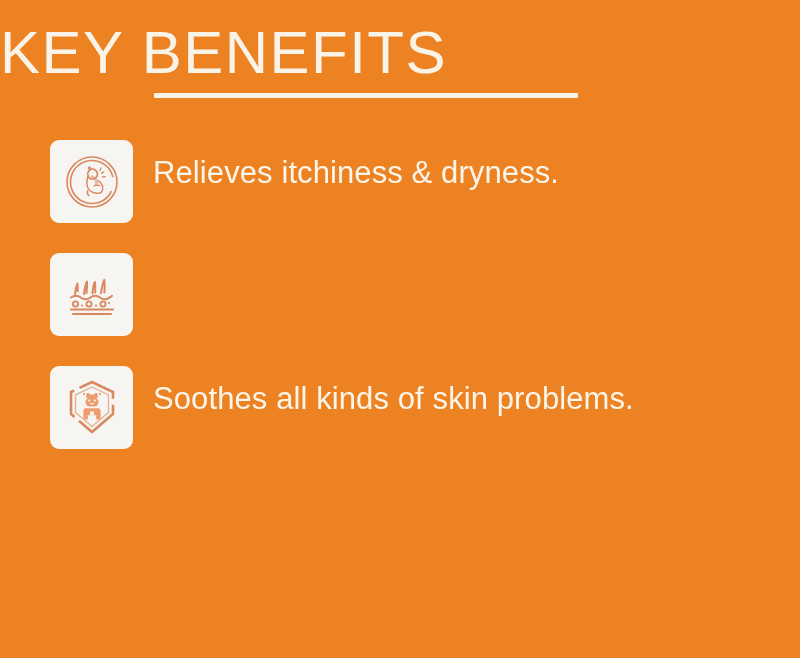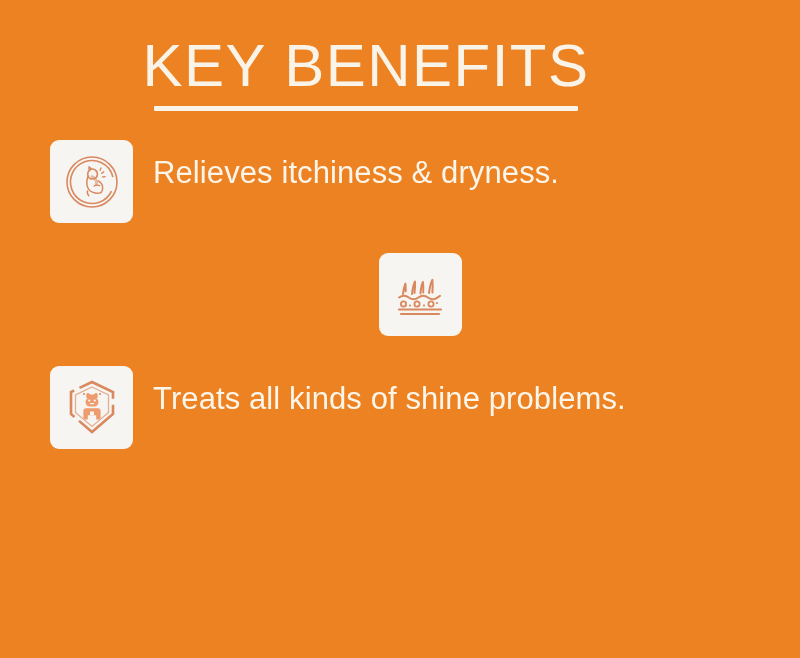--- a/index.html
+++ b/index.html
@@ -17,24 +17,24 @@
     position: relative;
     width: 800px;
     height: 658px;
     background: #ED8222;
     box-sizing: border-box;
   }
 
   
   .heading-wrap {
     position: absolute;
-    top: 34px;
+    top: 21px;
     left: 0;
     width: 732px;
-    text-align: center;
+    text-align: left;
   }
   .heading-title {
     font-family: "Liberation Sans", sans-serif;
     font-size: 60px;
     font-weight: 300;
     letter-spacing: 1.5px;
     color: #FAF3E8;
     line-height: 64px;
     white-space: nowrap;
   }
@@ -50,21 +50,20 @@
   .benefits {
     position: absolute;
     top: 140px;
     left: 50px;
     width: 740px;
   }
   .benefit-row {
     display: flex;
     align-items: flex-start;
     margin-bottom: 30px;
-    justify-content: center;
   }
   .benefit-row:last-child { margin-bottom: 0; }
 
   .icon-card {
     flex: 0 0 auto;
     width: 83px;
     height: 83px;
     background: #F7F5F1;
     border-radius: 9px;
     display: flex;
@@ -166,18 +165,18 @@
             <path d="M27.4 25.6h3.2" stroke="#F7F5F1" stroke-width="1.3" stroke-linecap="round"></path>
 
             <path d="M22.8 30.2h12.4c1.4 0 2.4 1.1 2.4 2.5v6.9c0 1-.8 1.8-1.8 1.8h-2.6v-4.1h-8.4v4.1h-2.6c-1 0-1.8-.8-1.8-1.8v-6.9c0-1.4 1-2.5 2.4-2.5z" fill="#EE9B6E"></path>
             <path d="M27 33.5h4v3.6h-4z" fill="#F7F5F1"></path>
 
             <circle cx="21" cy="16" r="1" fill="#D9885F"></circle>
             <circle cx="37" cy="16" r="1" fill="#D9885F"></circle>
           </svg>
         </span>
       </div>
-      <div class="benefit-text">Treats all kinds of shine problems.</div>
+      <div class="benefit-text">Soothes all kinds of skin problems.</div>
     </div>
 
 
   </div>
 </div>
 
 </body></html>

